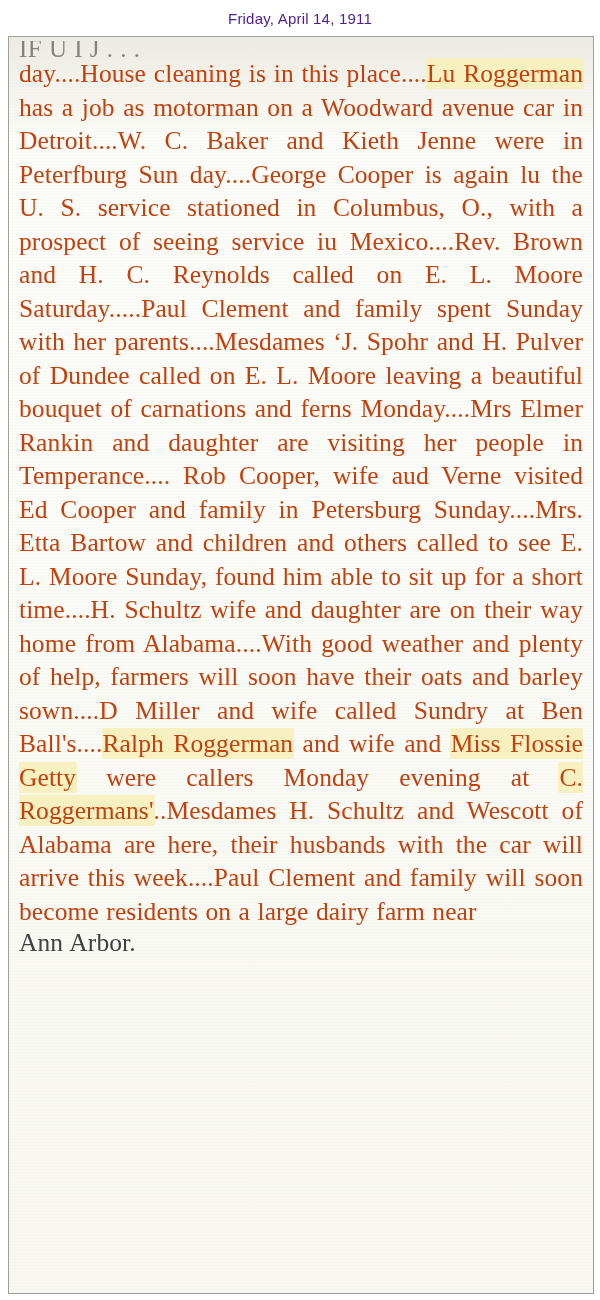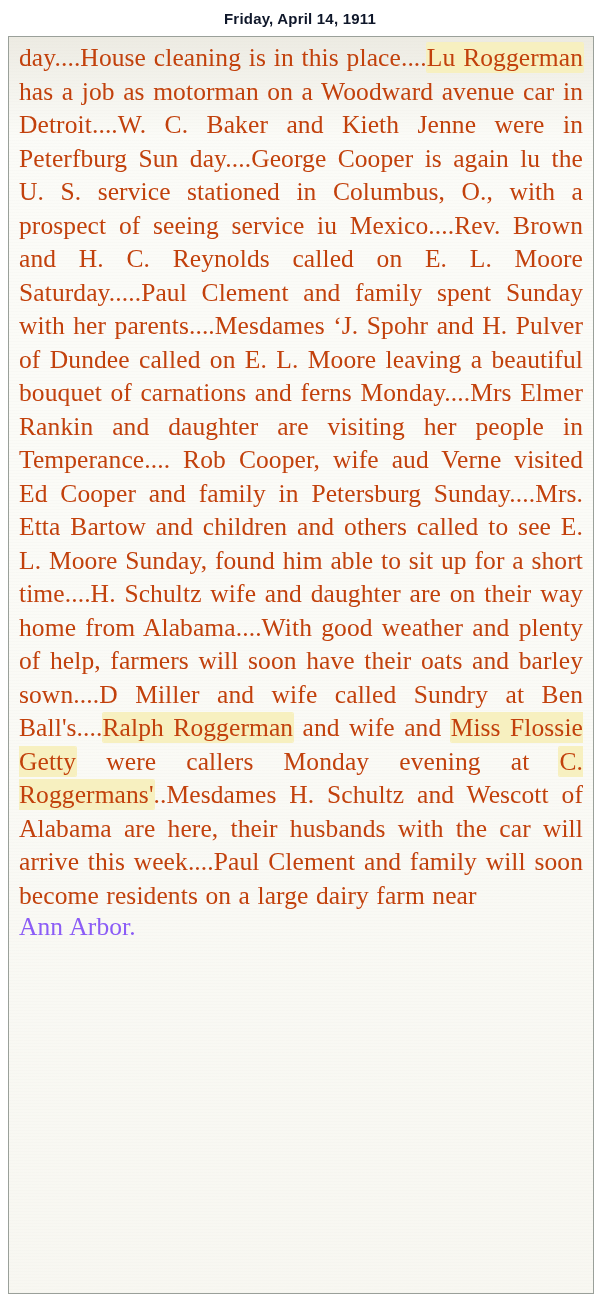--- a/index.html
+++ b/index.html
@@ -16,23 +16,23 @@
   .page {
     position: relative;
     width: 600px;
     height: 1300px;
     background: #ffffff;
     box-sizing: border-box;
   }
   .date-header {
     text-align: center;
     font-family: "Liberation Sans", sans-serif;
-    font-weight: bold;
+    font-weight: normal;
     font-size: 15px;
-    color: #0f172a;
+    color: #4c1d95;
     padding-top: 10px;
     padding-bottom: 9px;
     letter-spacing: 0.2px;
   }
   .clipping {
     position: relative;
     margin: 0 6px 0 8px;
     border: 1px solid #9aa09a;
     background: #fbfbf7;
     height: 1258px;
@@ -76,36 +76,37 @@
   .article .hl {
     background: #f7f0c0;
     box-shadow: 0 0 0 1px #f7f0c0;
     border-radius: 1px;
   }
   .lastline {
     position: relative;
     font-family: "Liberation Serif", serif;
     font-size: 25.5px;
     line-height: 30px;
-    color: #8b5cf6;
+    color: #404040;
     letter-spacing: 0.1px;
     word-spacing: 1px;
     overflow: hidden;
     height: 26px;
   }
 </style>
 </head>
 <body>
 
 <div class="page">
 
   <div class="date-header">Friday, April 14, 1911</div>
 
   <div class="clipping">
 
+    <div class="top-crop">IF U I J .  .  .</div>
 
     <div class="article">
       <span>day....House cleaning is in this place....</span><span class="hl">Lu Roggerman</span><span> has a job as motorman on a Woodward avenue car in Detroit....W. C. Baker and Kieth Jenne were in Peterfburg Sun day....George Cooper is again lu the U. S. service stationed in Columbus, O., with a prospect of seeing service iu Mexico....Rev. Brown and H. C. Reynolds called on E. L. Moore Saturday.....Paul Clement and family spent Sunday with her parents....Mesdames ‘J. Spohr and H. Pulver of Dundee called on E. L. Moore leaving a beautiful bouquet of carnations and ferns Monday....Mrs Elmer Rankin and daughter are visiting her people in Temperance.... Rob Cooper, wife aud Verne visited Ed Cooper and family in Petersburg Sunday....Mrs. Etta Bartow and children and others called to see E. L. Moore Sunday, found him able to sit up for a short time....H. Schultz wife and daughter are on their way home from Alabama....With good weather and plenty of help, farmers will soon have their oats and barley sown....D Miller and wife called Sundry at Ben Ball's....</span><span class="hl">Ralph Roggerman</span><span> and wife and </span><span class="hl">Miss Flossie Getty</span><span> were callers Monday evening at </span><span class="hl">C. Roggermans'</span><span>..Mesdames H. Schultz and Wescott of Alabama are here, their husbands with the car will arrive this week....Paul Clement and family will soon become residents on a large dairy farm near</span>
     </div>
 
     <div class="lastline">Ann Arbor.</div>
 
   </div>
 </div>
 

